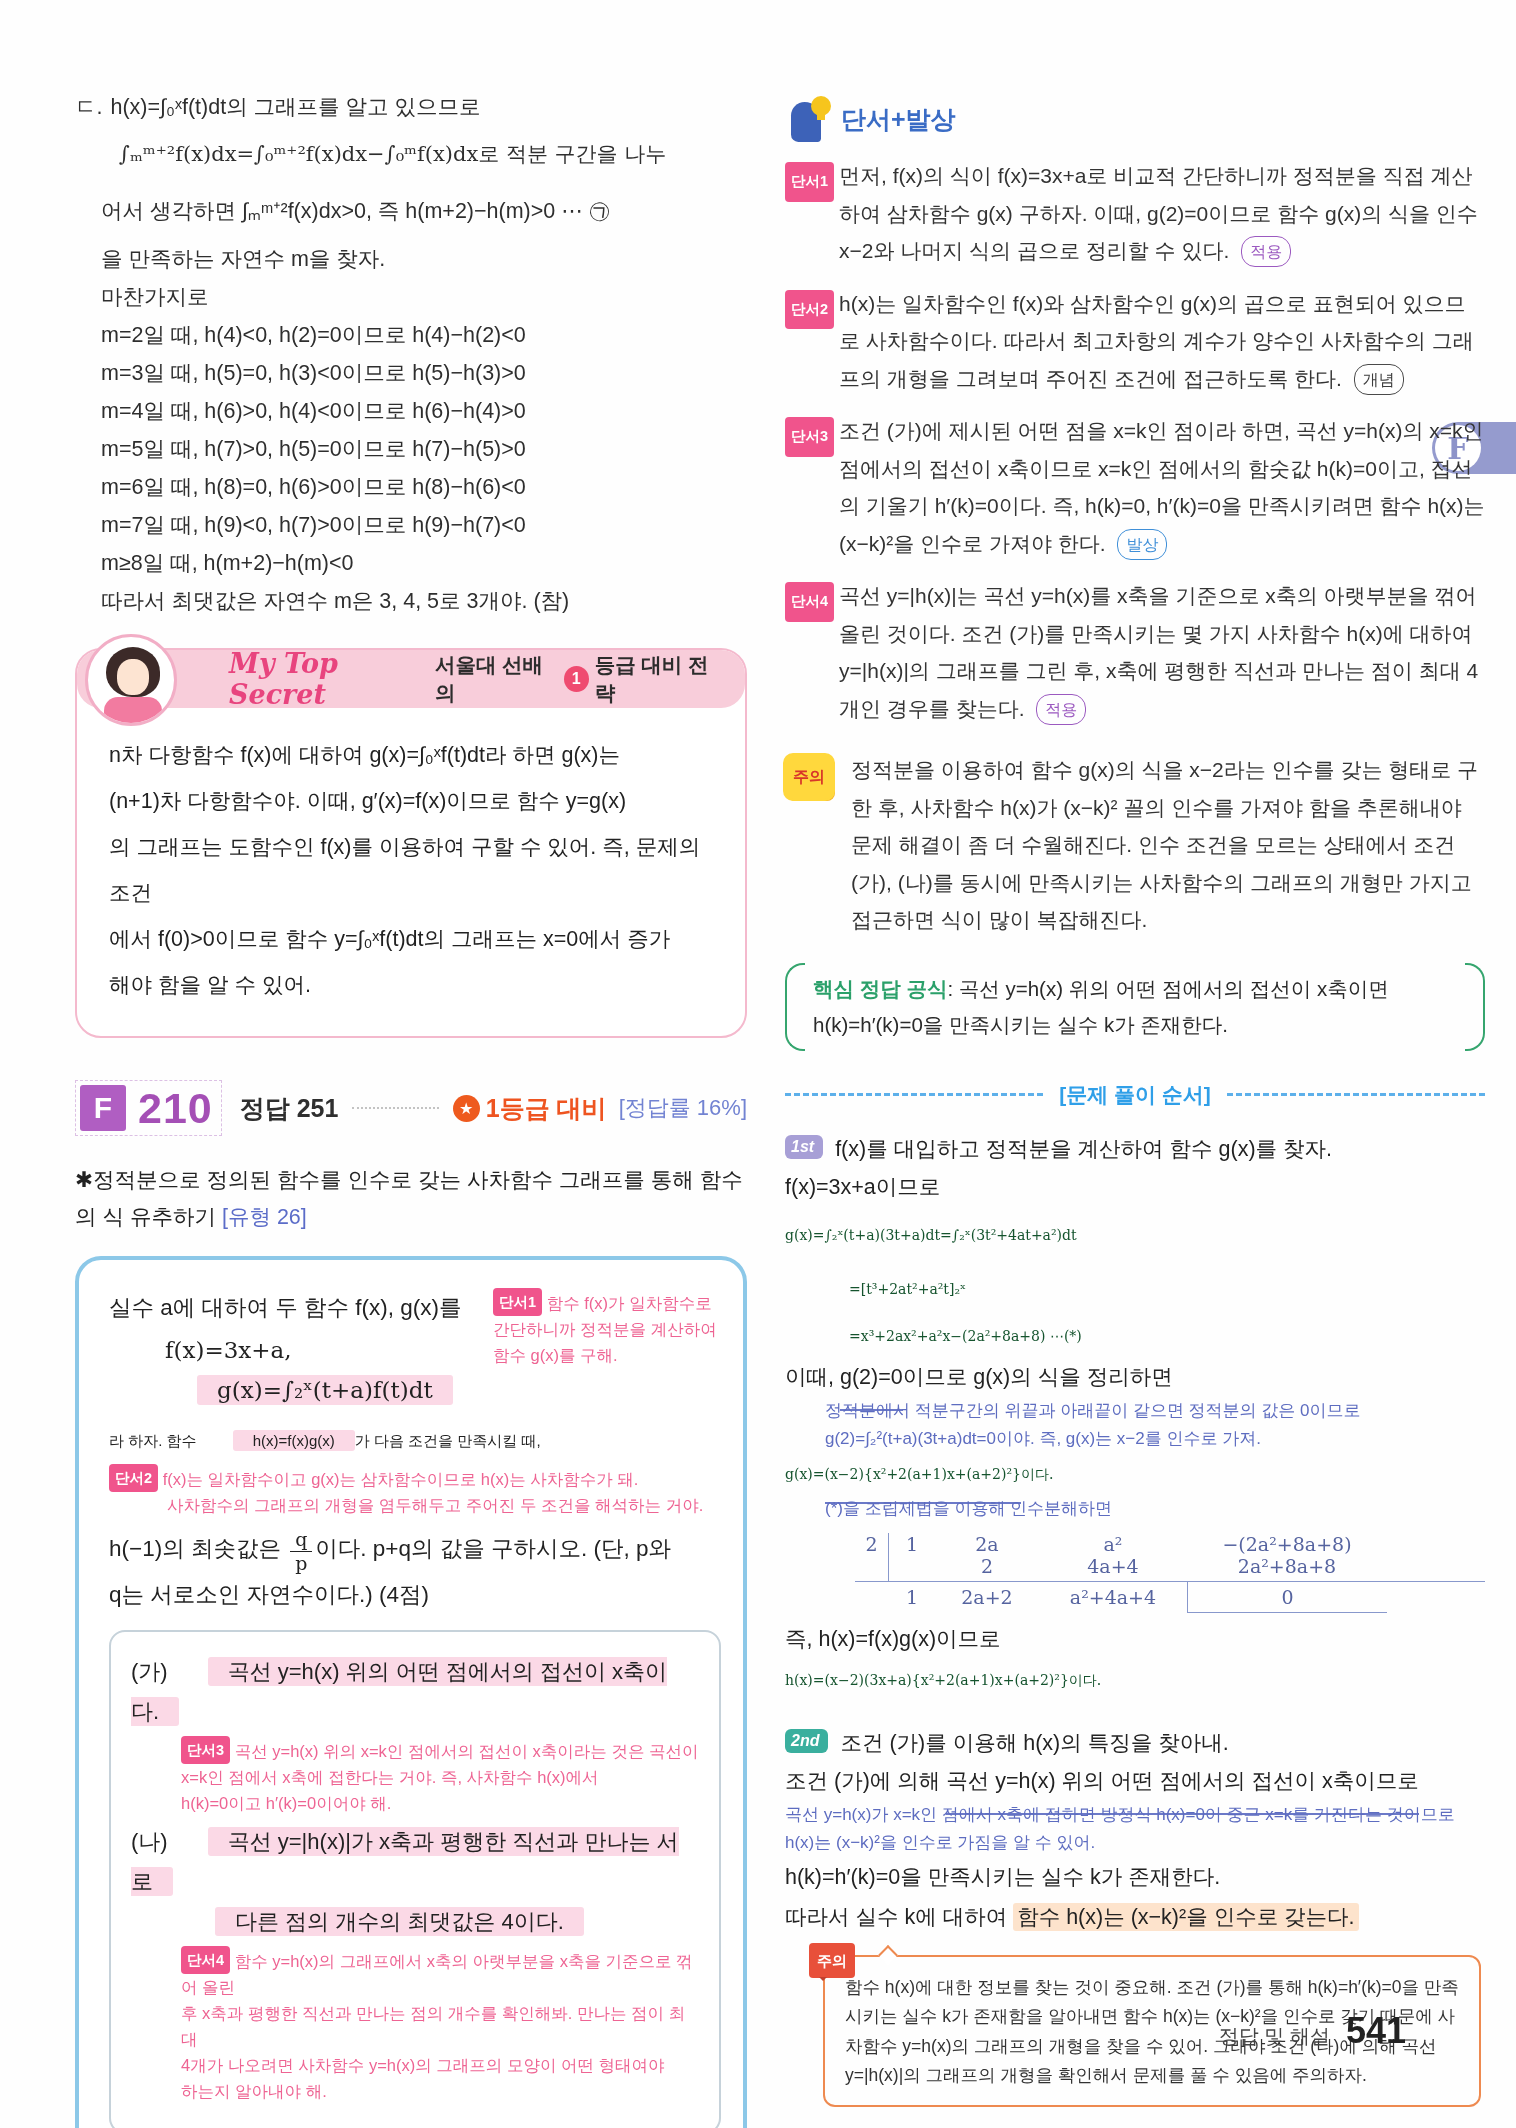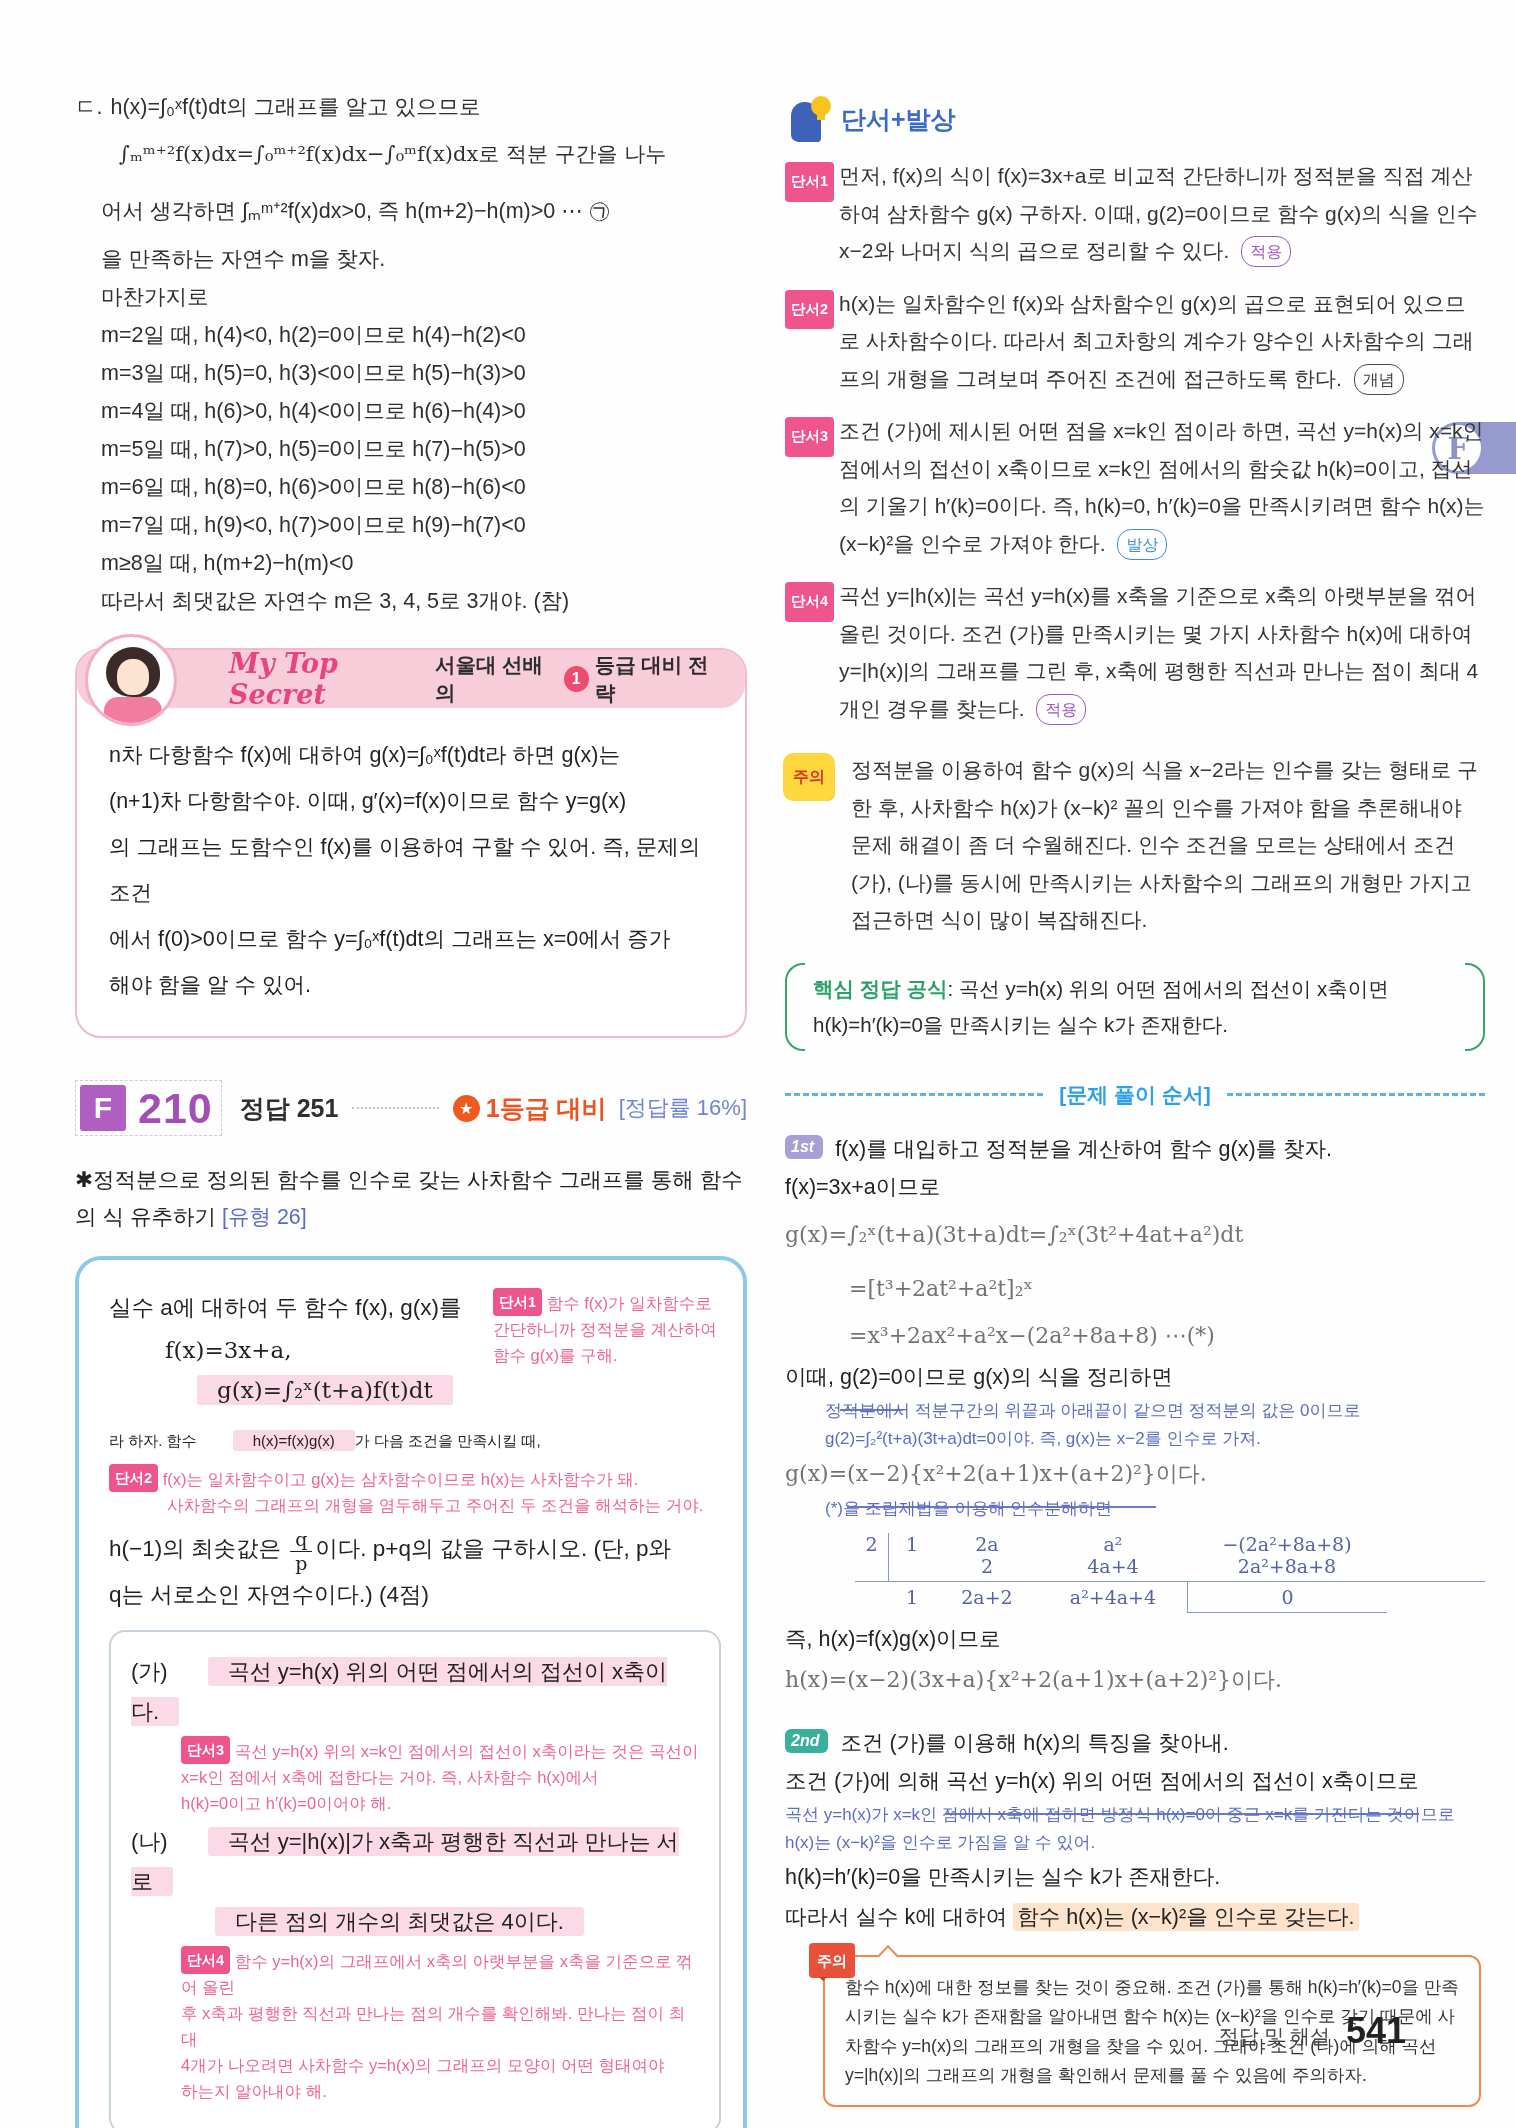--- a/index.html
+++ b/index.html
@@ -96,21 +96,21 @@
 
   .divider { display:flex; align-items:center; margin:30px 0 22px; }
   .divider .dash { flex:1; border-top:3px dashed #5db0ea; }
   .divider .dlabel { color:#2f9fe8; font-size:21px; font-weight:bold; margin:0 16px; }
 
   .step-row { display:flex; align-items:flex-start; gap:12px; margin-top:10px; }
   .step-badge { flex:none; color:#fff; font-weight:bold; font-style:italic; font-size:16px; border-radius:6px; padding:3px 9px 3px 6px; margin-top:4px; }
   .sb1 { background:#a79fd6; } .sb2 { background:#3aaf9e; }
   .step-title { font-size:21.5px; line-height:36px; color:#222; }
 
-  .math { font-size:22px; line-height:42px; color:#737373; font-family:"DejaVu Serif", serif; }
+  .math { font-size:14px; line-height:42px; color:#14532d; font-family:"DejaVu Serif", serif; }
   .math.ind { margin-left:20px; }
   .kr { font-size:21.5px; line-height:40px; color:#222; }
   .blue-sm { color:#5d6cc0; font-size:17px; line-height:28px; }
   .ml40 { margin-left:40px; }
   .ul { border-bottom:2px solid #6b79c8; padding-bottom:20px; }
   .hl-peach { background:#fde3cc; border-radius:3px; padding:2px 4px; }
 
   .syn { margin:10px 0 6px 70px; font-family:"DejaVu Serif", serif; font-size:19px; color:#55639f; }
   .syn .row { display:flex; }
   .syn .c { text-align:center; }

